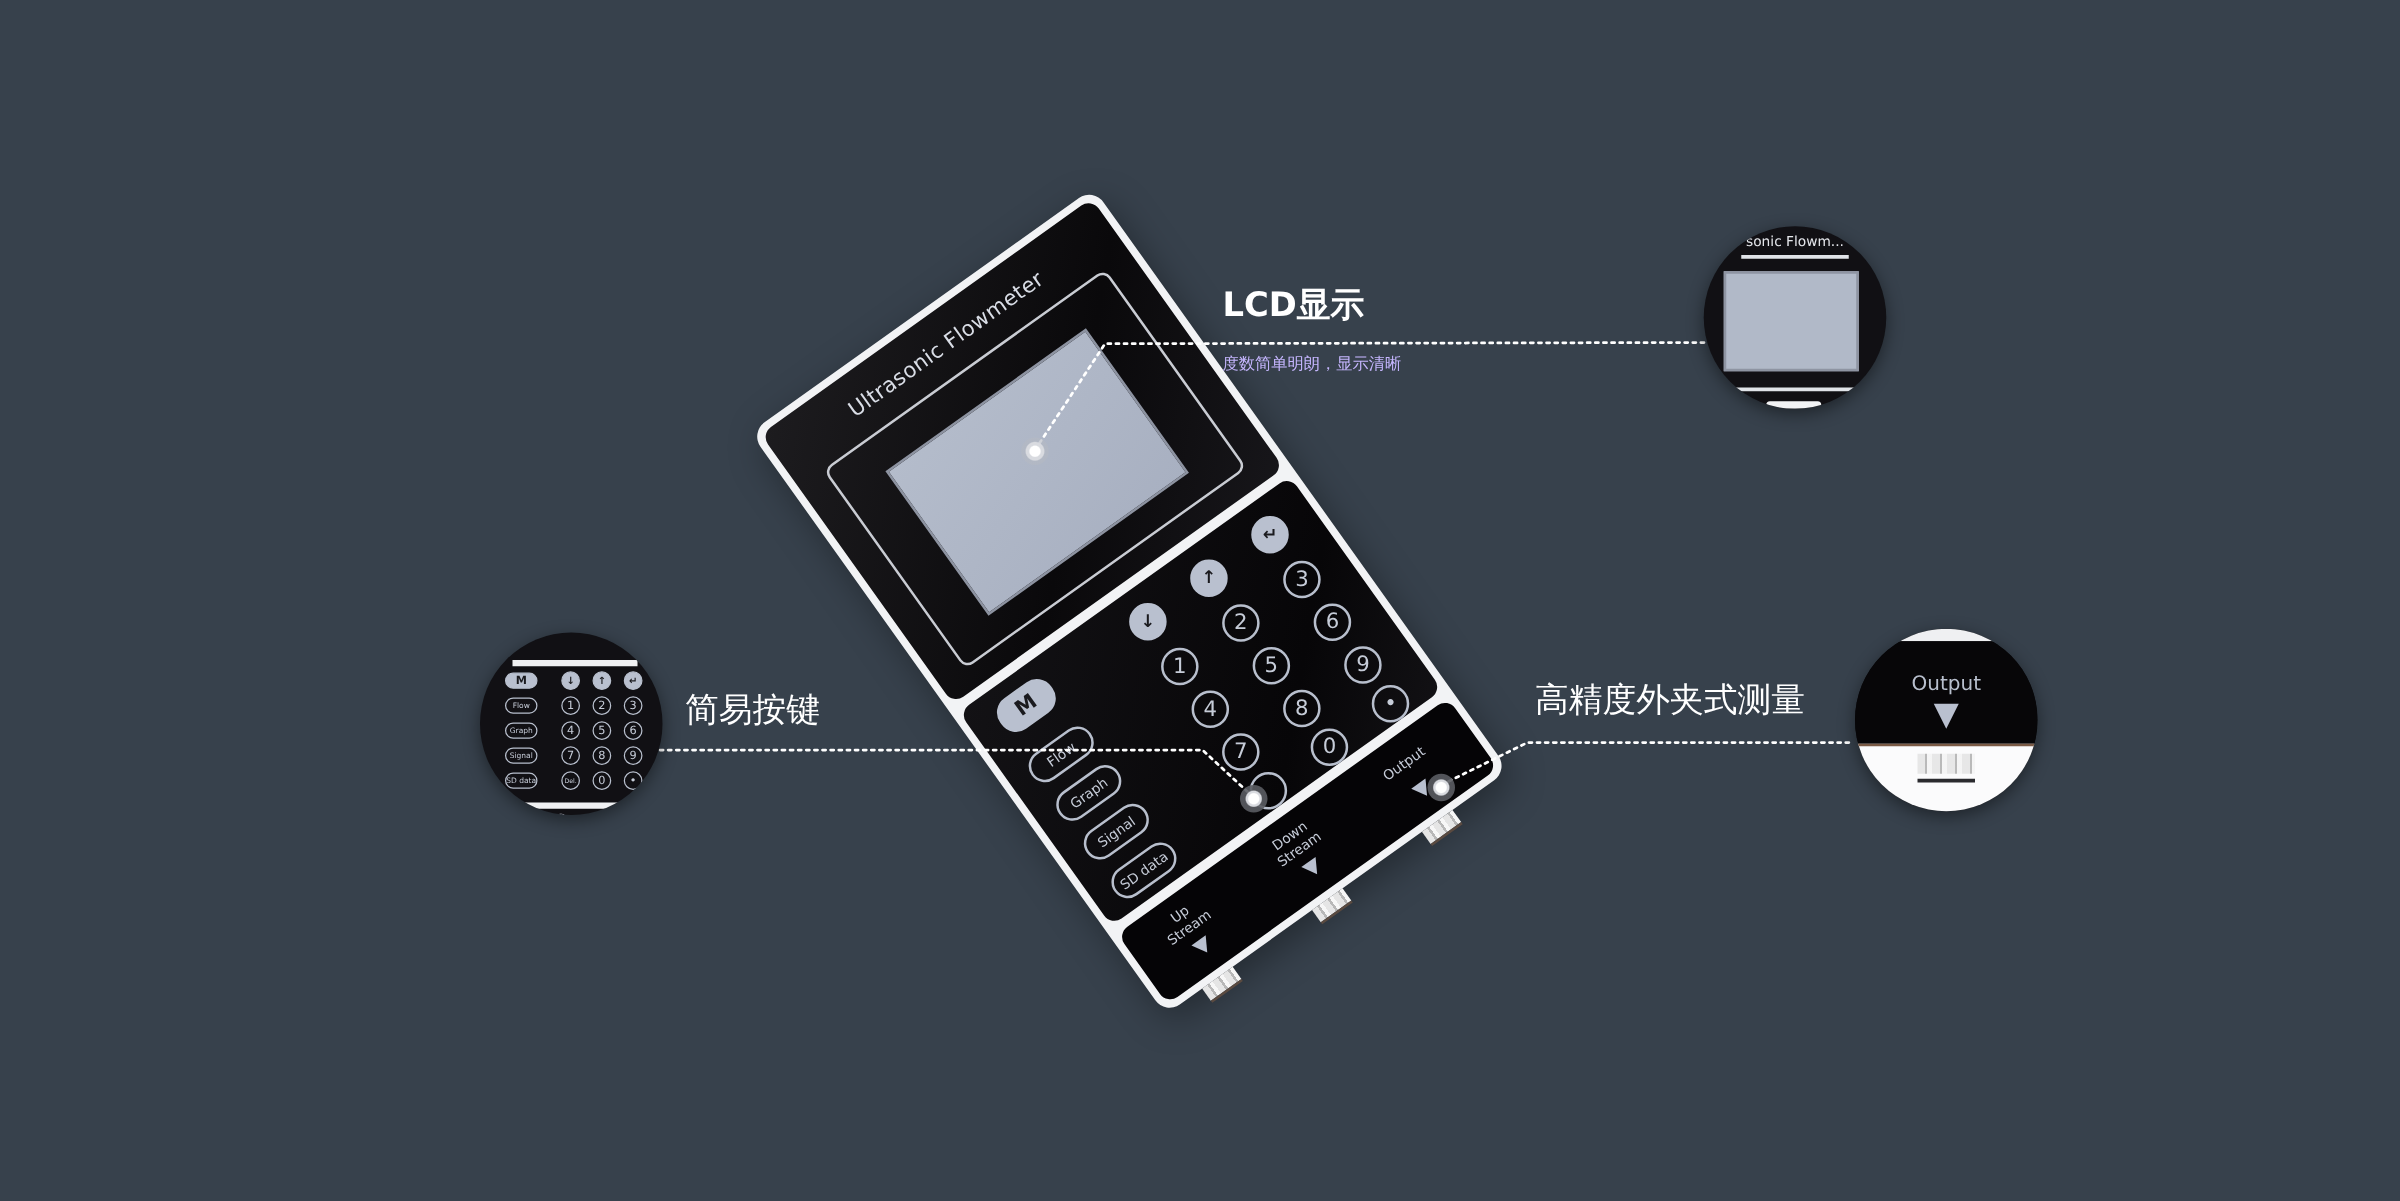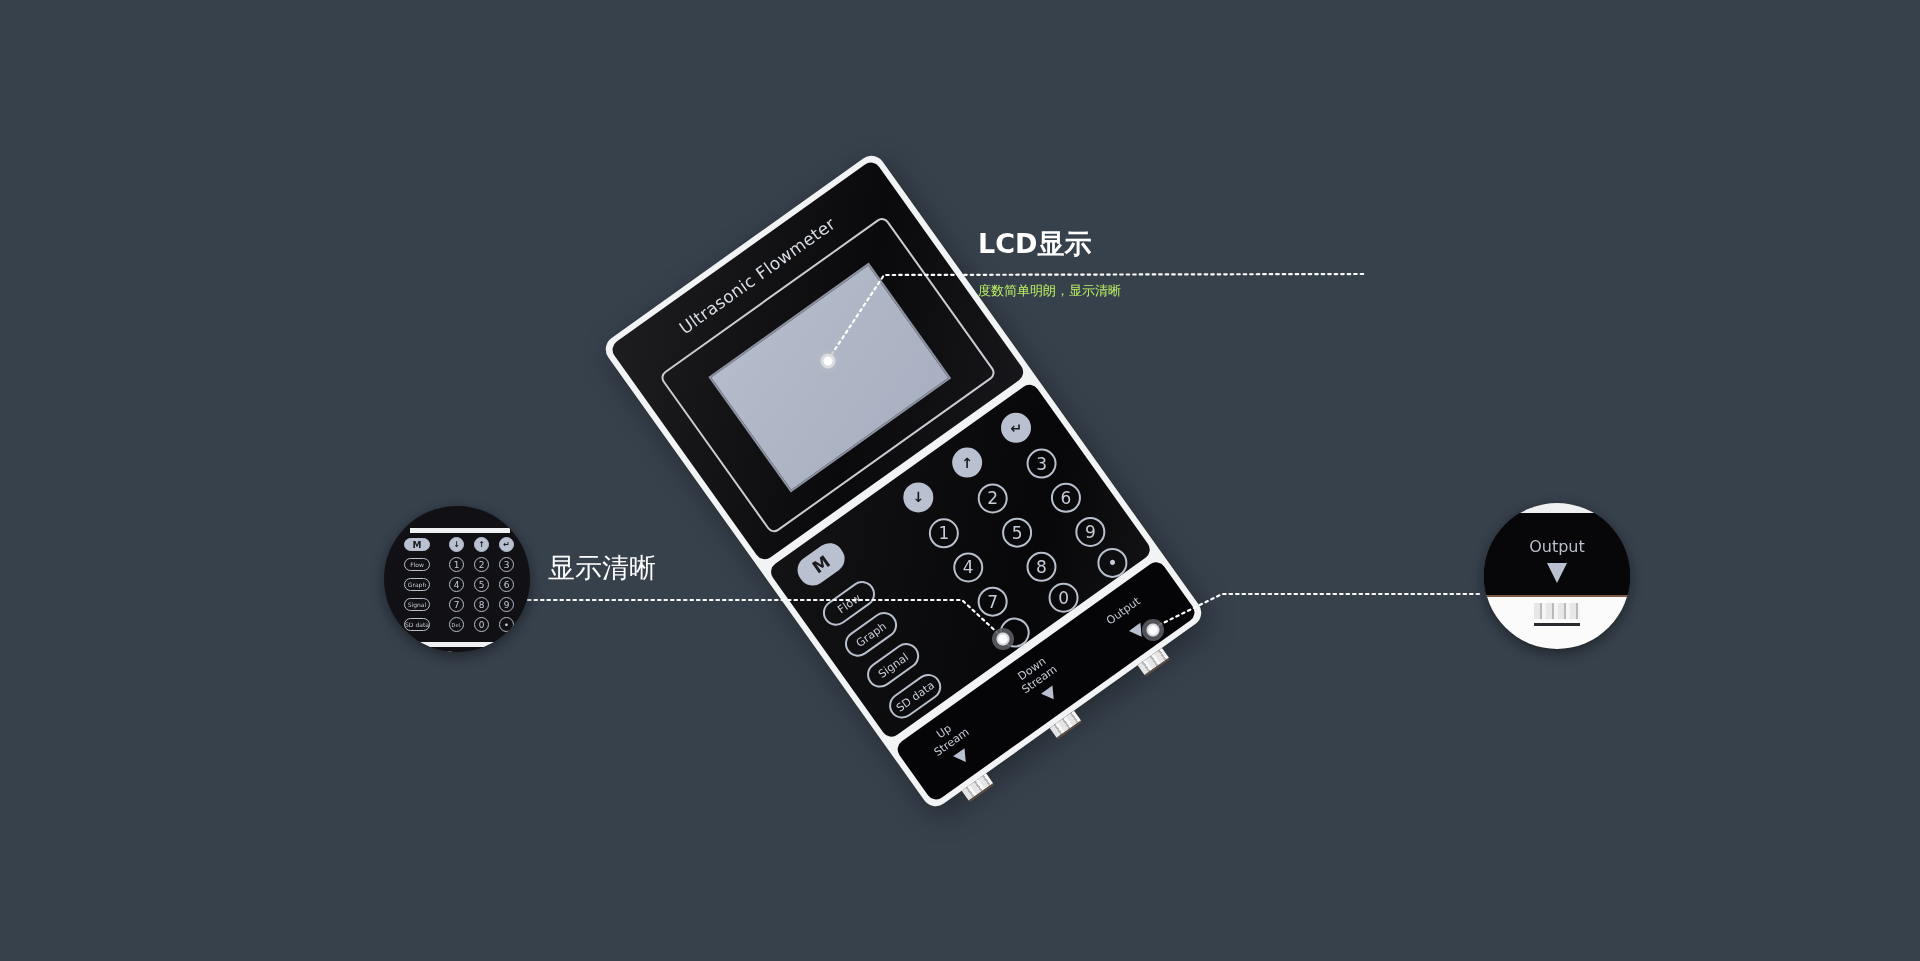--- a/index.html
+++ b/index.html
@@ -83,21 +83,21 @@
     position: absolute; width: 22px; height: 22px; border-radius: 50%;
     background: radial-gradient(circle, #ffffff 0 4px, #d9dbe0 5px 7px, rgba(180,185,195,0.65) 8px 11px);
     transform: translate(-50%, -50%);
   }
   .hotspot.dark { background: radial-gradient(circle, #ffffff 0 4px, #d9dbe0 5px 6px, rgba(90,92,98,0.9) 7px 11px); }
 
   svg.lines { position: absolute; left: 0; top: 0; width: 1920px; height: 961px; pointer-events: none; }
 
   
   .label-title { position: absolute; font-size: 27px; color: #ffffff; white-space: nowrap; }
-  .label-sub { position: absolute; font-size: 13px; color: #bef264; white-space: nowrap; }
+  .label-sub { position: absolute; font-size: 13px; color: #c4b5fd; white-space: nowrap; }
 
   
   .magnifier {
     position: absolute; width: 146px; height: 146px; border-radius: 50%;
     overflow: hidden; transform: translate(-50%, -50%);
     box-shadow: 0 4px 14px rgba(0,0,0,0.45);
     background: #111014;
   }
   
   .mag-lcd .brand-crop { position: absolute; top: 6px; left: 0; width: 100%; text-align: center; font-size: 11px; color: #e5e7ec; }
@@ -199,22 +199,30 @@
       <polyline points="1153,628 1222,594 1482,594"></polyline>
     </g>
   </svg>
 
   <div class="hotspot" style="left:828px; top:361px;"></div>
   <div class="hotspot dark" style="left:1003px; top:639px;"></div>
   <div class="hotspot dark" style="left:1153px; top:630px;"></div>
 
   <div class="label-title" style="left:978px; top:226px;font-weight:bold;">LCD显示</div>
   <div class="label-sub" style="left:978px; top:282px;">度数简单明朗，显示清晰</div>
-  <div class="label-title" style="left:548px; top:550px;">显示清晰</div>
-
+  <div class="label-title" style="left:548px; top:550px;">简易按键</div>
+  <div class="label-title" style="left:1228px; top:542px;">高精度外夹式测量</div>
+
+  <div class="magnifier mag-lcd" style="left:1436px; top:254px;">
+    <div class="brand-crop">sonic Flowm...</div>
+    <div class="line1"></div>
+    <div class="screen"></div>
+    <div class="line2"></div>
+    <div class="line3"></div>
+  </div>
 
   <div class="magnifier mag-keys" style="left:457px; top:579px;">
     <div class="bar-top"></div>
     <div class="mp filled" style="left:20px; top:32px;">M</div>
     <div class="mk filled" style="left:65px; top:31px;">↓</div>
     <div class="mk filled" style="left:90px; top:31px;">↑</div>
     <div class="mk filled" style="left:115px; top:31px;">↵</div>
 
     <div class="mp" style="left:20px; top:52px;">Flow</div>
     <div class="mp" style="left:20px; top:72px;">Graph</div>

